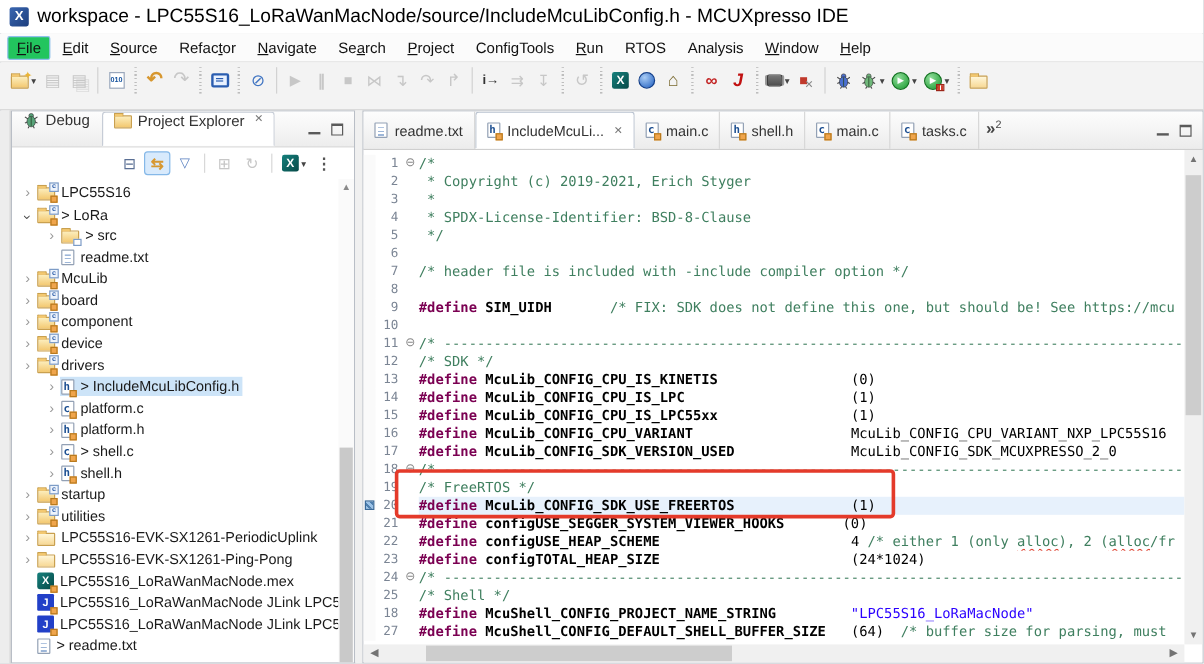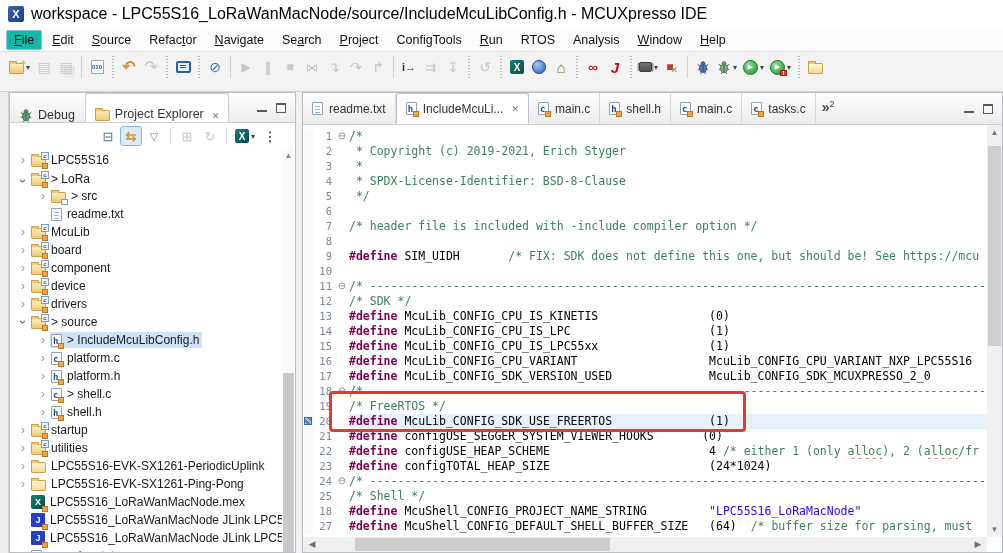--- a/index.html
+++ b/index.html
@@ -8,21 +8,21 @@
   .window { width:1003px; height:553px; display:flex; flex-direction:column; background:#f0f0f0; box-shadow:inset 0 0 0 1px #8f9aa6; }
 
   
   .titlebar { height:28px; background:#fff; display:flex; align-items:center; padding:0 8px; gap:7px; flex:none; }
   .app-ic { width:16px; height:16px; background:linear-gradient(135deg,#3a66b0,#1d3f7e); color:#fff; font-weight:bold; font-size:11px; display:flex; align-items:center; justify-content:center; border-radius:2px; flex:none; }
   .titletext { font-size:16px; color:#000; white-space:nowrap; }
 
   
   .menubar { height:24px; background:#fbfbfb; display:flex; align-items:center; padding:0 6px; gap:2px; flex:none; border-bottom:1px solid #e3e3e3; }
   .menu-item { font-size:12.5px; padding:2px 7px; border:1px solid transparent; border-radius:2px; white-space:nowrap; color:#111; }
-  .menu-item.active { background:#14b8a6; border-color:#8fc0ec; }
+  .menu-item.active { background:#22c55e; border-color:#8fc0ec; }
   .menu-item u { text-decoration:underline; }
 
   
   .toolbar { height:40px; background:#f3f3f3; border-bottom:1px solid #d4d4d4; display:flex; align-items:flex-start; padding:3px 2px 0 6px; flex:none; overflow:hidden; }
   .tb-item { display:inline-flex; align-items:center; justify-content:center; height:24px; min-width:22px; padding:0 3px; border-radius:3px; flex:none; }
   .tb-item .g { line-height:1; display:inline-block; }
   .tb-item.dd::after { content:"▾"; font-size:8px; color:#444; margin-left:2px; }
   .tb-item.dis .g { color:#c7c7c7 !important; }
   .sep { width:1px; height:22px; background:#d2d2d2; margin:1px 4px 0; flex:none; }
   .sep.dots { width:2px; background:repeating-linear-gradient(#bdbdbd 0 1px, transparent 1px 3px); }
@@ -49,21 +49,21 @@
   .bin-ic { width:13px; height:14px; background:#fff; border:1px solid #9aa7bb; font-size:6px; color:#1a56a0; font-weight:bold; display:inline-flex; align-items:center; justify-content:center; letter-spacing:0; }
 
   
   .main { flex:1; display:flex; min-height:0; }
   .edge-strip { width:9px; background:#ededed; border-right:1px solid #d2d2d2; flex:none; }
   .sash { width:6px; background:#f0f0f0; flex:none; }
 
   
   .explorer { width:287px; background:#fff; border:1px solid #b9bec6; display:flex; flex-direction:column; flex:none; }
   .view-tabs { height:30px; background:linear-gradient(#fdfdfd,#ededed); border-bottom:1px solid #d0d0d0; display:flex; align-items:stretch; flex:none; }
-  .vtab { display:flex; align-items:flex-end; gap:5px; padding:0 9px; font-size:12.5px; color:#333; border-right:1px solid transparent; }
+  .vtab { display:flex; align-items:flex-start; gap:5px; padding:0 9px; font-size:12.5px; color:#333; border-right:1px solid transparent; }
   .vtab.active { background:#fff; border:1px solid #c6ccd6; border-bottom-color:#fff; border-radius:3px 3px 0 0; }
   .vtab .close { font-size:9px; color:#777; margin-left:3px; }
   .mm { margin-left:auto; display:flex; align-items:center; gap:9px; padding:0 9px; }
   .ic-min { width:10px; height:8px; border-bottom:2px solid #5a5a5a; display:inline-block; }
   .ic-max { width:10px; height:10px; border:1px solid #5a5a5a; border-top:2px solid #5a5a5a; display:inline-block; }
   .view-toolbar { height:26px; display:flex; align-items:center; justify-content:flex-end; gap:1px; padding:0 14px 0 4px; background:#fff; flex:none; }
   .view-toolbar .tb-item { height:20px; }
   .view-toolbar .tb-item.on { background:#d8eafc; border:1px solid #85b8e8; border-radius:3px; }
   .vsep { width:1px; height:16px; background:#d8d8d8; margin:0 4px; }
 
@@ -89,21 +89,21 @@
 
   .ed-body { position:relative; flex:1; overflow:hidden; background:#fff; }
   .code-rows { position:absolute; inset:4px 15px 15px 0; }
   .cl { height:15px; display:flex; align-items:stretch; }
   .cl .mcol { width:10px; background:#fafafa; flex:none; position:relative; }
   .cl .mcol .mk { position:absolute; left:1px; top:3px; width:8px; height:8px; background:repeating-linear-gradient(45deg,#9cc3e8 0 2px,#4e7fae 2px 4px); border:1px solid #3a6a99; }
   .cl .ln { width:22px; flex:none; text-align:right; padding-right:3px; font-family:"DejaVu Sans Mono", monospace; font-size:10.5px; line-height:15px; color:#7b8594; }
   .cl .fd { width:14px; flex:none; text-align:center; font-size:10px; line-height:14px; color:#8a8a8a; }
   .cl .tx { flex:1; white-space:pre; overflow:hidden; font-family:"DejaVu Sans Mono", monospace; font-size:11.5px; line-height:15px; }
   .cl.cur .tx { background:#e7f1fc; }
-  .sg.c { color:#3f7f5f; } .sg.d { color:#7b0052; font-weight:bold;margin-top:28px; } .sg.m { color:#000; font-weight:normal; }
+  .sg.c { color:#3f7f5f; } .sg.d { color:#7b0052; font-weight:bold;margin-top:28px; } .sg.m { color:#000; font-weight:bold; }
   .sg.p { color:#000; } .sg.s { color:#2a00ff; }
   .sg.cs { color:#3f7f5f; text-decoration:underline wavy #e04a3a 1px; text-underline-offset:2px; }
 
   .red-box { position:absolute; left:26px; top:266px; width:417px; height:41px; border:3px solid #e43a2a; border-radius:4px; pointer-events:none; }
 
   .vscroll { position:absolute; top:0; right:0; bottom:15px; width:15px; background:#f0f0f0; }
   .vscroll .a-up,.vscroll .a-dn { position:absolute; left:0; right:0; text-align:center; font-size:8px; color:#737373; }
   .vscroll .a-up { top:3px; } .vscroll .a-dn { bottom:3px; }
   .vscroll .thumb { position:absolute; left:1px; right:1px; top:21px; height:200px; background:#cdcdcd; }
   .hscroll { position:absolute; left:0; right:15px; bottom:0; height:15px; background:#f0f0f0; }
@@ -406,32 +406,20 @@
               <span class="tlabel">
                 <span style="display:inline-flex">
                   <span class="fold-ic">
                     <b class="btr">c</b>
                     <b class="bbr"></b>
                   </span>
                 </span>
                 <span>drivers</span>
               </span>
             </div>
-            <div class="trow" style="padding-left: 6px;">
-              <span class="chev exp">›</span>
-              <span class="tlabel">
-                <span style="display:inline-flex">
-                  <span class="fold-ic">
-                    <b class="btr">c</b>
-                    <b class="bbr"></b>
-                  </span>
-                </span>
-                <span>&gt; source</span>
-              </span>
-            </div>
             <div class="trow sel" style="padding-left: 26px;">
               <span class="chev">›</span>
               <span class="tlabel">
                 <span style="display:inline-flex">
                   <span class="pg">
                     <i>h</i>
                     <b class="bbr"></b>
                   </span>
                 </span>
                 <span>&gt; IncludeMcuLibConfig.h</span>

